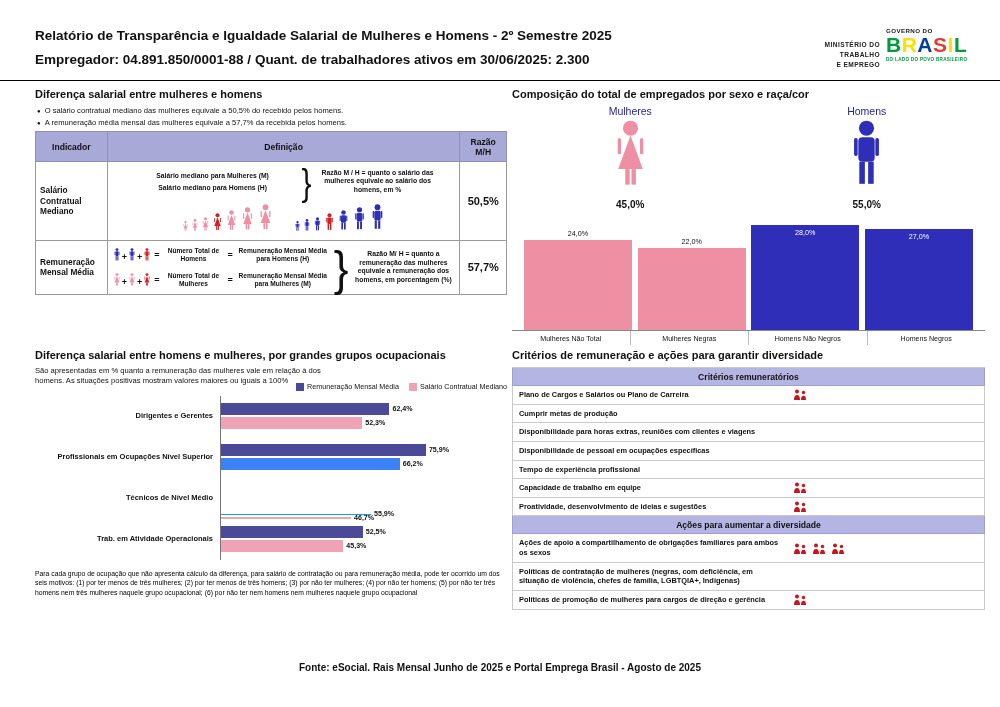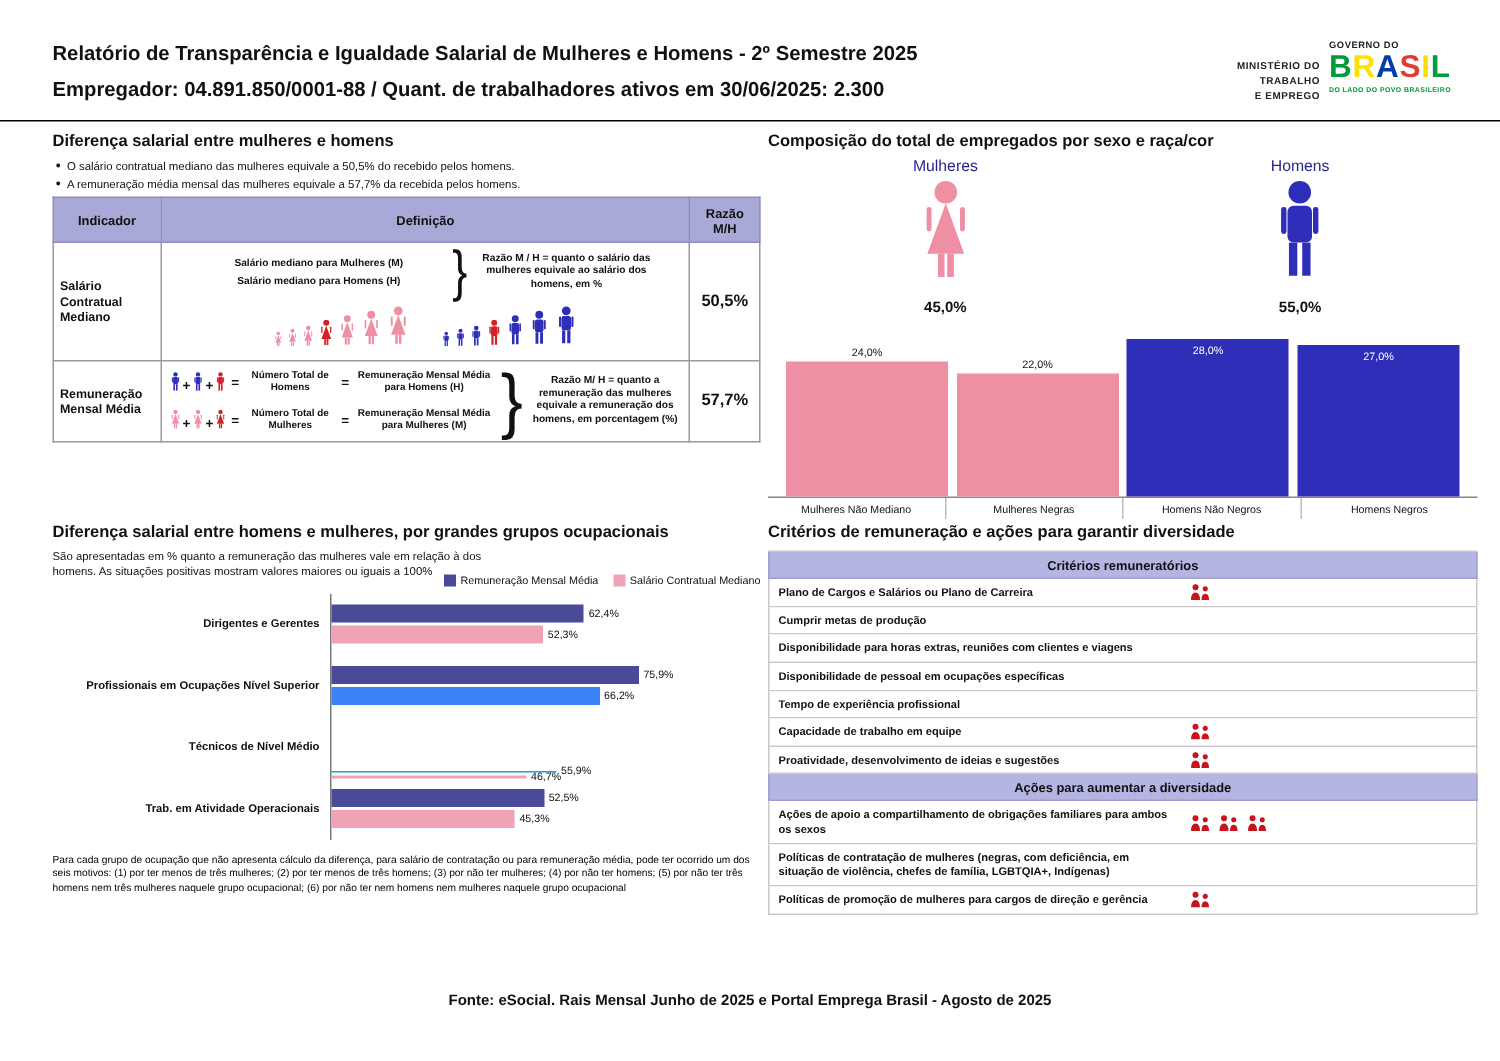--- a/index.html
+++ b/index.html
@@ -52,21 +52,21 @@
   .sec-left-2 { position:absolute; left:35px; top:349px; width:472px; }
   .desc { font-size:7.6px; width:300px; line-height:1.35; margin-top:5px; }
   .legend { position:absolute; right:0; top:33px; display:flex; gap:10px; }
   .legend-item { display:flex; align-items:center; gap:3px; font-size:7.2px; }
   .legend-swatch { width:8px; height:8px; display:inline-block; }
   #occupation-chart { display:flex; flex-direction:column; margin-top:9px; }
   .occ-row { display:flex; align-items:center; height:41px; }
   .occ-label { width:185px; text-align:right; padding-right:7px; font-size:7.5px; font-weight:bold; line-height:1.15; }
   .occ-bars { position:relative; flex:1; height:100%; border-left:1px solid #777; display:flex; flex-direction:column; justify-content:center; gap:2px; }
   .occ-bar { height:12px; position:relative; }
-  .bar-val { position:absolute; left:calc(100% + 3px); top:50%; transform:translateY(-50%); font-size:7.1px; white-space:nowrap; color:#111; }
+  .bar-val { position:absolute; left:calc(100% + 3px); top:50%; transform:translateY(-50%); font-size:7.1px; white-space:nowrap; color:#111;font-weight:bold; }
   .bar-val.inside { left:auto; right:4px; color:#fff; }
   .footnote { font-size:6.8px; line-height:1.4; margin-top:9px; color:#000; }
 
   
   .sec-right-1 { position:absolute; left:512px; top:88px; width:473px; }
   .figures { display:flex; justify-content:space-around; margin-top:5px; }
   .figure { text-align:center; width:160px; }
   .fig-label { color:var(--navy,#26268f); font-weight:normal; font-size:10.5px; margin-bottom:3px; }
   .fig-pct { font-weight:bold; font-size:10px; margin-top:3px; }
   #composition-chart { position:relative; height:115px; margin-top:6px; border-bottom:1px solid #888; display:flex; align-items:flex-end; justify-content:space-between; padding:0 12px; }
@@ -455,21 +455,21 @@
             <div class="comp-val-in">28,0%</div>
           </div>
         </div>
         <div class="comp-col">
           <div class="comp-bar" style="height: 100.8px; background: rgb(46, 46, 184);">
             <div class="comp-val-in">27,0%</div>
           </div>
         </div>
       </div>
     <div id="composition-cats">
-        <div class="comp-cat">Mulheres Não Mediano</div>
+        <div class="comp-cat">Mulheres Não Total</div>
         <div class="comp-cat">Mulheres Negras</div>
         <div class="comp-cat">Homens Não Negros</div>
         <div class="comp-cat">Homens Negros</div>
       </div>
   </div>
 
   <div class="sec-right-2">
     <h2 class="sec-h">Critérios de remuneração e ações para garantir diversidade</h2>
     <div class="crit-table">
       <div class="band">Critérios remuneratórios</div>

